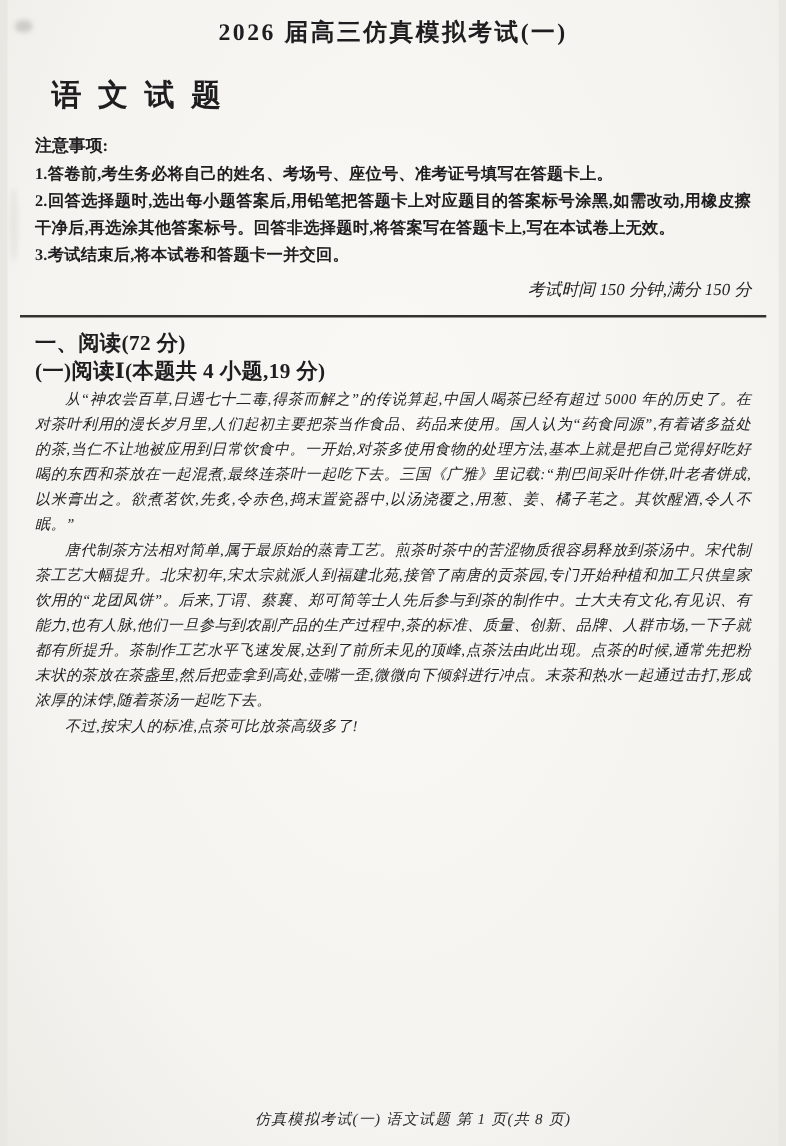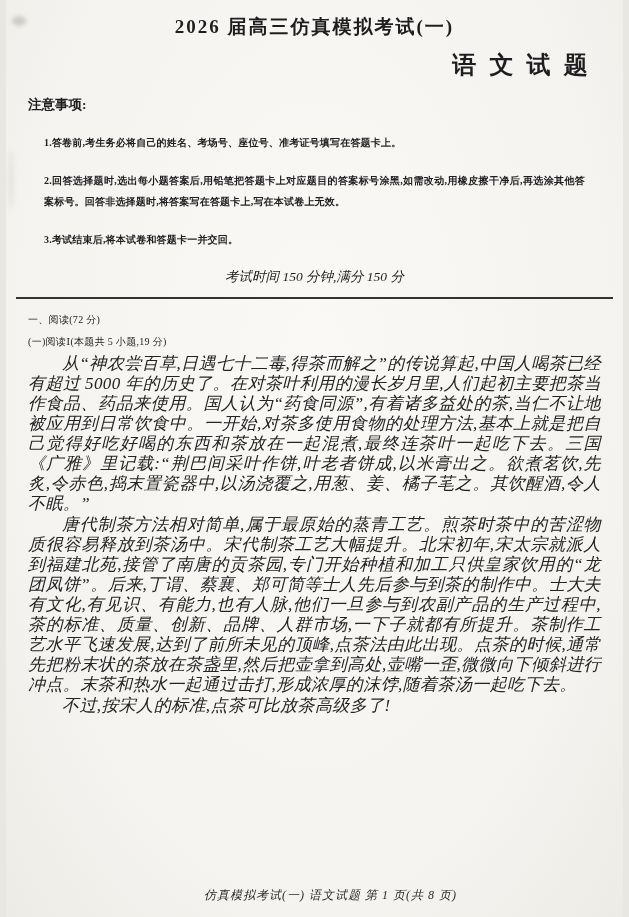--- a/index.html
+++ b/index.html
@@ -30,70 +30,70 @@
   .artifact.a1 { left: 6px;  top: 16px;  width: 14px; height: 10px; }
   .artifact.a2 { left: 2px;  top: 150px; width: 6px;  height: 60px; opacity: 0.12; }
   .title {
     text-align: center;
     font-size: 19px;
     line-height: 26px;
     font-weight: 700;
     letter-spacing: 2px;
   }
   .subtitle {
-    text-align: right;
+    text-align: left;
     font-size: 24px;
     line-height: 32px;
-    margin-top: 9px;
+    margin-top: 21px;
     font-weight: 700;
     letter-spacing: 0.55em;
     text-indent: 0.55em;
   }
   .notice { margin-top: 13px; }
   .notice-header {
     font-size: 13.5px;
     line-height: 22px;
     font-weight: 700;
   }
   .notice p {
-    margin: 16px;
-    font-size: 10px;
+    margin: 0;
+    font-size: 13px;
     line-height: 21.5px;
     font-weight: 600;
     text-align: justify;
     letter-spacing: 0.2px;
   }
   .time-line {
-    text-align: center;
+    text-align: right;
     font-size: 13.5px;
     line-height: 22px;
     margin: 7px 0 6px 0;
     font-style: italic;
     font-weight: 500;
   }
   .rule {
     border: none;
     border-top: 2px solid #33332f;
     margin: 9px -12px 10px -12px;
   }
   .h1, .h2 {
-    font-size: 10px;
+    font-size: 17px;
     line-height: 22px;
-    font-weight: 400;
+    font-weight: 700;
     letter-spacing: 0.3px;
   }
   .instruction {
     font-size: 13px;
     line-height: 22px;
     font-weight: 600;
     text-indent: 2em;
   }
   .passage {
     margin: 1px 0 0 0;
-    font-size: 17px;
+    font-size: 12px;
     line-height: 20px;
     text-indent: 2em;
     text-align: justify;
     font-style: italic;
     letter-spacing: 0.4px;
     color: #232325;
   }
   .footer {
     position: absolute;
     left: 0;
@@ -125,21 +125,21 @@
     <p>2.回答选择题时,选出每小题答案后,用铅笔把答题卡上对应题目的答案标号涂黑,如需改动,用橡皮擦干净后,再选涂其他答案标号。回答非选择题时,将答案写在答题卡上,写在本试卷上无效。</p>
     <p>3.考试结束后,将本试卷和答题卡一并交回。</p>
   </div>
 
   <div class="time-line">考试时间 150 分钟,满分 150 分</div>
 
   <hr class="rule">
 
   <div class="h1">一、阅读(72 分)</div>
 
-  <div class="h2">(一)阅读Ⅰ(本题共 5 小题,19 分)</div>
+  <div class="h2">(一)阅读Ⅰ(本题共 4 小题,19 分)</div>
 
 
   <p class="passage">从“神农尝百草,日遇七十二毒,得茶而解之”的传说算起,中国人喝茶已经有超过 5000 年的历史了。在对茶叶利用的漫长岁月里,人们起初主要把茶当作食品、药品来使用。国人认为“药食同源”,有着诸多益处的茶,当仁不让地被应用到日常饮食中。一开始,对茶多使用食物的处理方法,基本上就是把自己觉得好吃好喝的东西和茶放在一起混煮,最终连茶叶一起吃下去。三国《广雅》里记载:“荆巴间采叶作饼,叶老者饼成,以米膏出之。欲煮茗饮,先炙,令赤色,捣末置瓷器中,以汤浇覆之,用葱、姜、橘子芼之。其饮醒酒,令人不眠。”</p>
 
 
   <p class="passage">唐代制茶方法相对简单,属于最原始的蒸青工艺。煎茶时茶中的苦涩物质很容易释放到茶汤中。宋代制茶工艺大幅提升。北宋初年,宋太宗就派人到福建北苑,接管了南唐的贡茶园,专门开始种植和加工只供皇家饮用的“龙团凤饼”。后来,丁谓、蔡襄、郑可简等士人先后参与到茶的制作中。士大夫有文化,有见识、有能力,也有人脉,他们一旦参与到农副产品的生产过程中,茶的标准、质量、创新、品牌、人群市场,一下子就都有所提升。茶制作工艺水平飞速发展,达到了前所未见的顶峰,点茶法由此出现。点茶的时候,通常先把粉末状的茶放在茶盏里,然后把壶拿到高处,壶嘴一歪,微微向下倾斜进行冲点。末茶和热水一起通过击打,形成浓厚的沫饽,随着茶汤一起吃下去。</p>
 
   <p class="passage">不过,按宋人的标准,点茶可比放茶高级多了!</p>
 
   <div class="footer">仿真模拟考试(一) 语文试题 第 1 页(共 8 页)</div>

